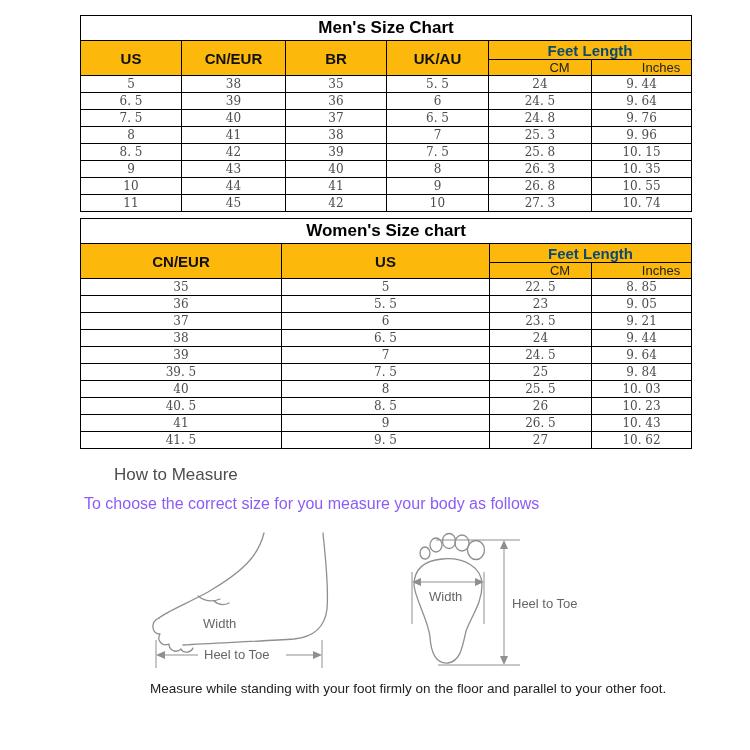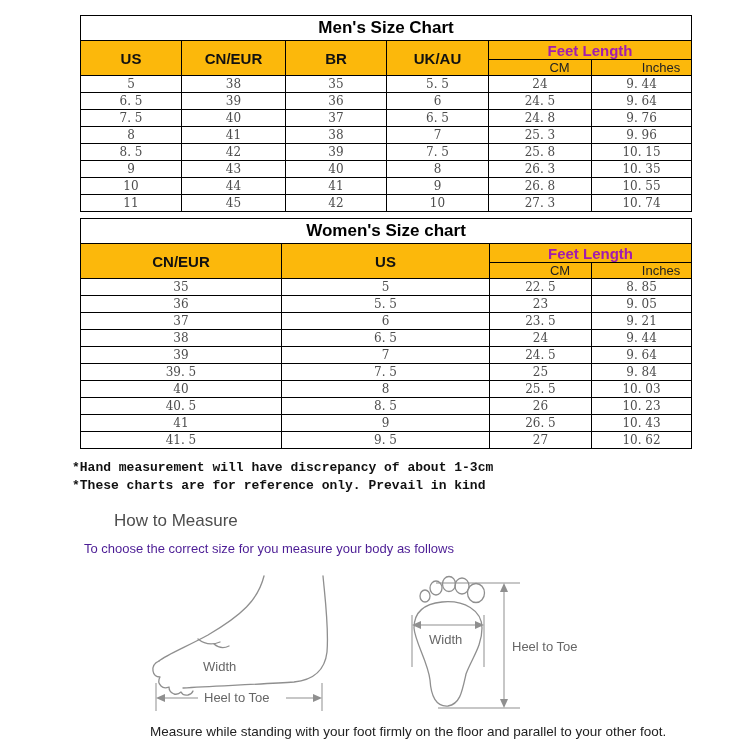--- a/index.html
+++ b/index.html
@@ -10,35 +10,35 @@
     border-collapse:collapse; table-layout:fixed;
     width:611px; margin-left:80px;
     font-family:"Liberation Sans", sans-serif;
   }
   table.size-table th, table.size-table td { border:1px solid #000; text-align:center; vertical-align:middle; overflow:hidden; }
   table.mens { margin-top:15px; }
   table.womens { margin-top:6px; }
 
   th.title-cell { background:#ffffff; height:25px; font-size:17px; font-weight:bold; color:#000; }
   th.col-head { background:var(--gold); font-size:15px; font-weight:bold; color:#111; }
-  th.fl-head  { background:var(--gold); height:19px; font-size:15px; font-weight:bold; color:#a21caf; }
+  th.fl-head  { background:var(--gold); height:19px; font-size:15px; font-weight:bold; color:#0c4a6e; }
   th.sub-head { background:var(--gold); height:15px; font-size:13px; font-weight:normal; color:#222;padding-left:39px; }
   table.size-table td {
     height:17px; font-family:"DejaVu Serif", serif;
     font-size:12px; color:#4d4d4d; font-weight:normal;
   }
   table.womens td { height:17px; }
 
   .notes {
     margin:10px 0 0 72px;
     font-family:"Liberation Mono", monospace;
     font-weight:bold; font-size:13px; line-height:18px; color:#111;
   }
   .htm-heading { margin:16px 0 0 114px; font-size:17px; font-weight:normal; color:#4d4d4d; }
-  .htm-sub { margin:10px 0 0 84px; font-size:13px; color:#4c1d95; }
+  .htm-sub { margin:10px 0 0 84px; font-size:16px; color:#8b5cf6; }
 
   .diagrams { display:flex; margin:14px 0 0 146px; gap:52px; height:146px; }
   .diagrams svg { display:block; }
   .sketch { stroke:#8f8f8f; stroke-width:1.3; fill:none; stroke-linecap:round; stroke-linejoin:round; }
   .dim { stroke:#8f8f8f; stroke-width:1; fill:none; }
   .dim-fill { fill:#8f8f8f; stroke:none; }
   .diag-label { fill:#666; font-family:"Liberation Sans", sans-serif; font-size:13px; }
 
   .caption { margin:8px 12px 0 150px; font-size:13.5px; color:#222; }
 </style>
@@ -218,24 +218,20 @@
         </tr>
         <tr>
           <td>41. 5</td>
           <td>9. 5</td>
           <td>27</td>
           <td>10. 62</td>
         </tr>
       </tbody>
   </table>
 
-  <div class="notes">
-    <div>*Hand measurement will have discrepancy of about 1-3cm</div>
-    <div>*These charts are for reference only. Prevail in kind</div>
-  </div>
 
   <div class="htm-heading">How to Measure</div>
   <div class="htm-sub">To choose the correct size for you measure your body as follows</div>
 
   <div class="diagrams">
 
     <svg width="200" height="146" viewBox="0 0 200 146">
       <path class="sketch" d="M118,6 C112,30 96,45 62,65 C42,76 20,85 13,91"></path>
       <path class="sketch" d="M13,91 q-7,3 -6,10 q1,6 7,6 q-3,5 1,9 q3,3 8,1 q0,5 5,7 q4,1 7,-2 q2,4 7,3 q4,-1 5,-4"></path>
       <path class="sketch" d="M37,118 C70,116 120,114 148,112 C168,110 179,99 181,82 C183,58 179,28 177,6"></path>

